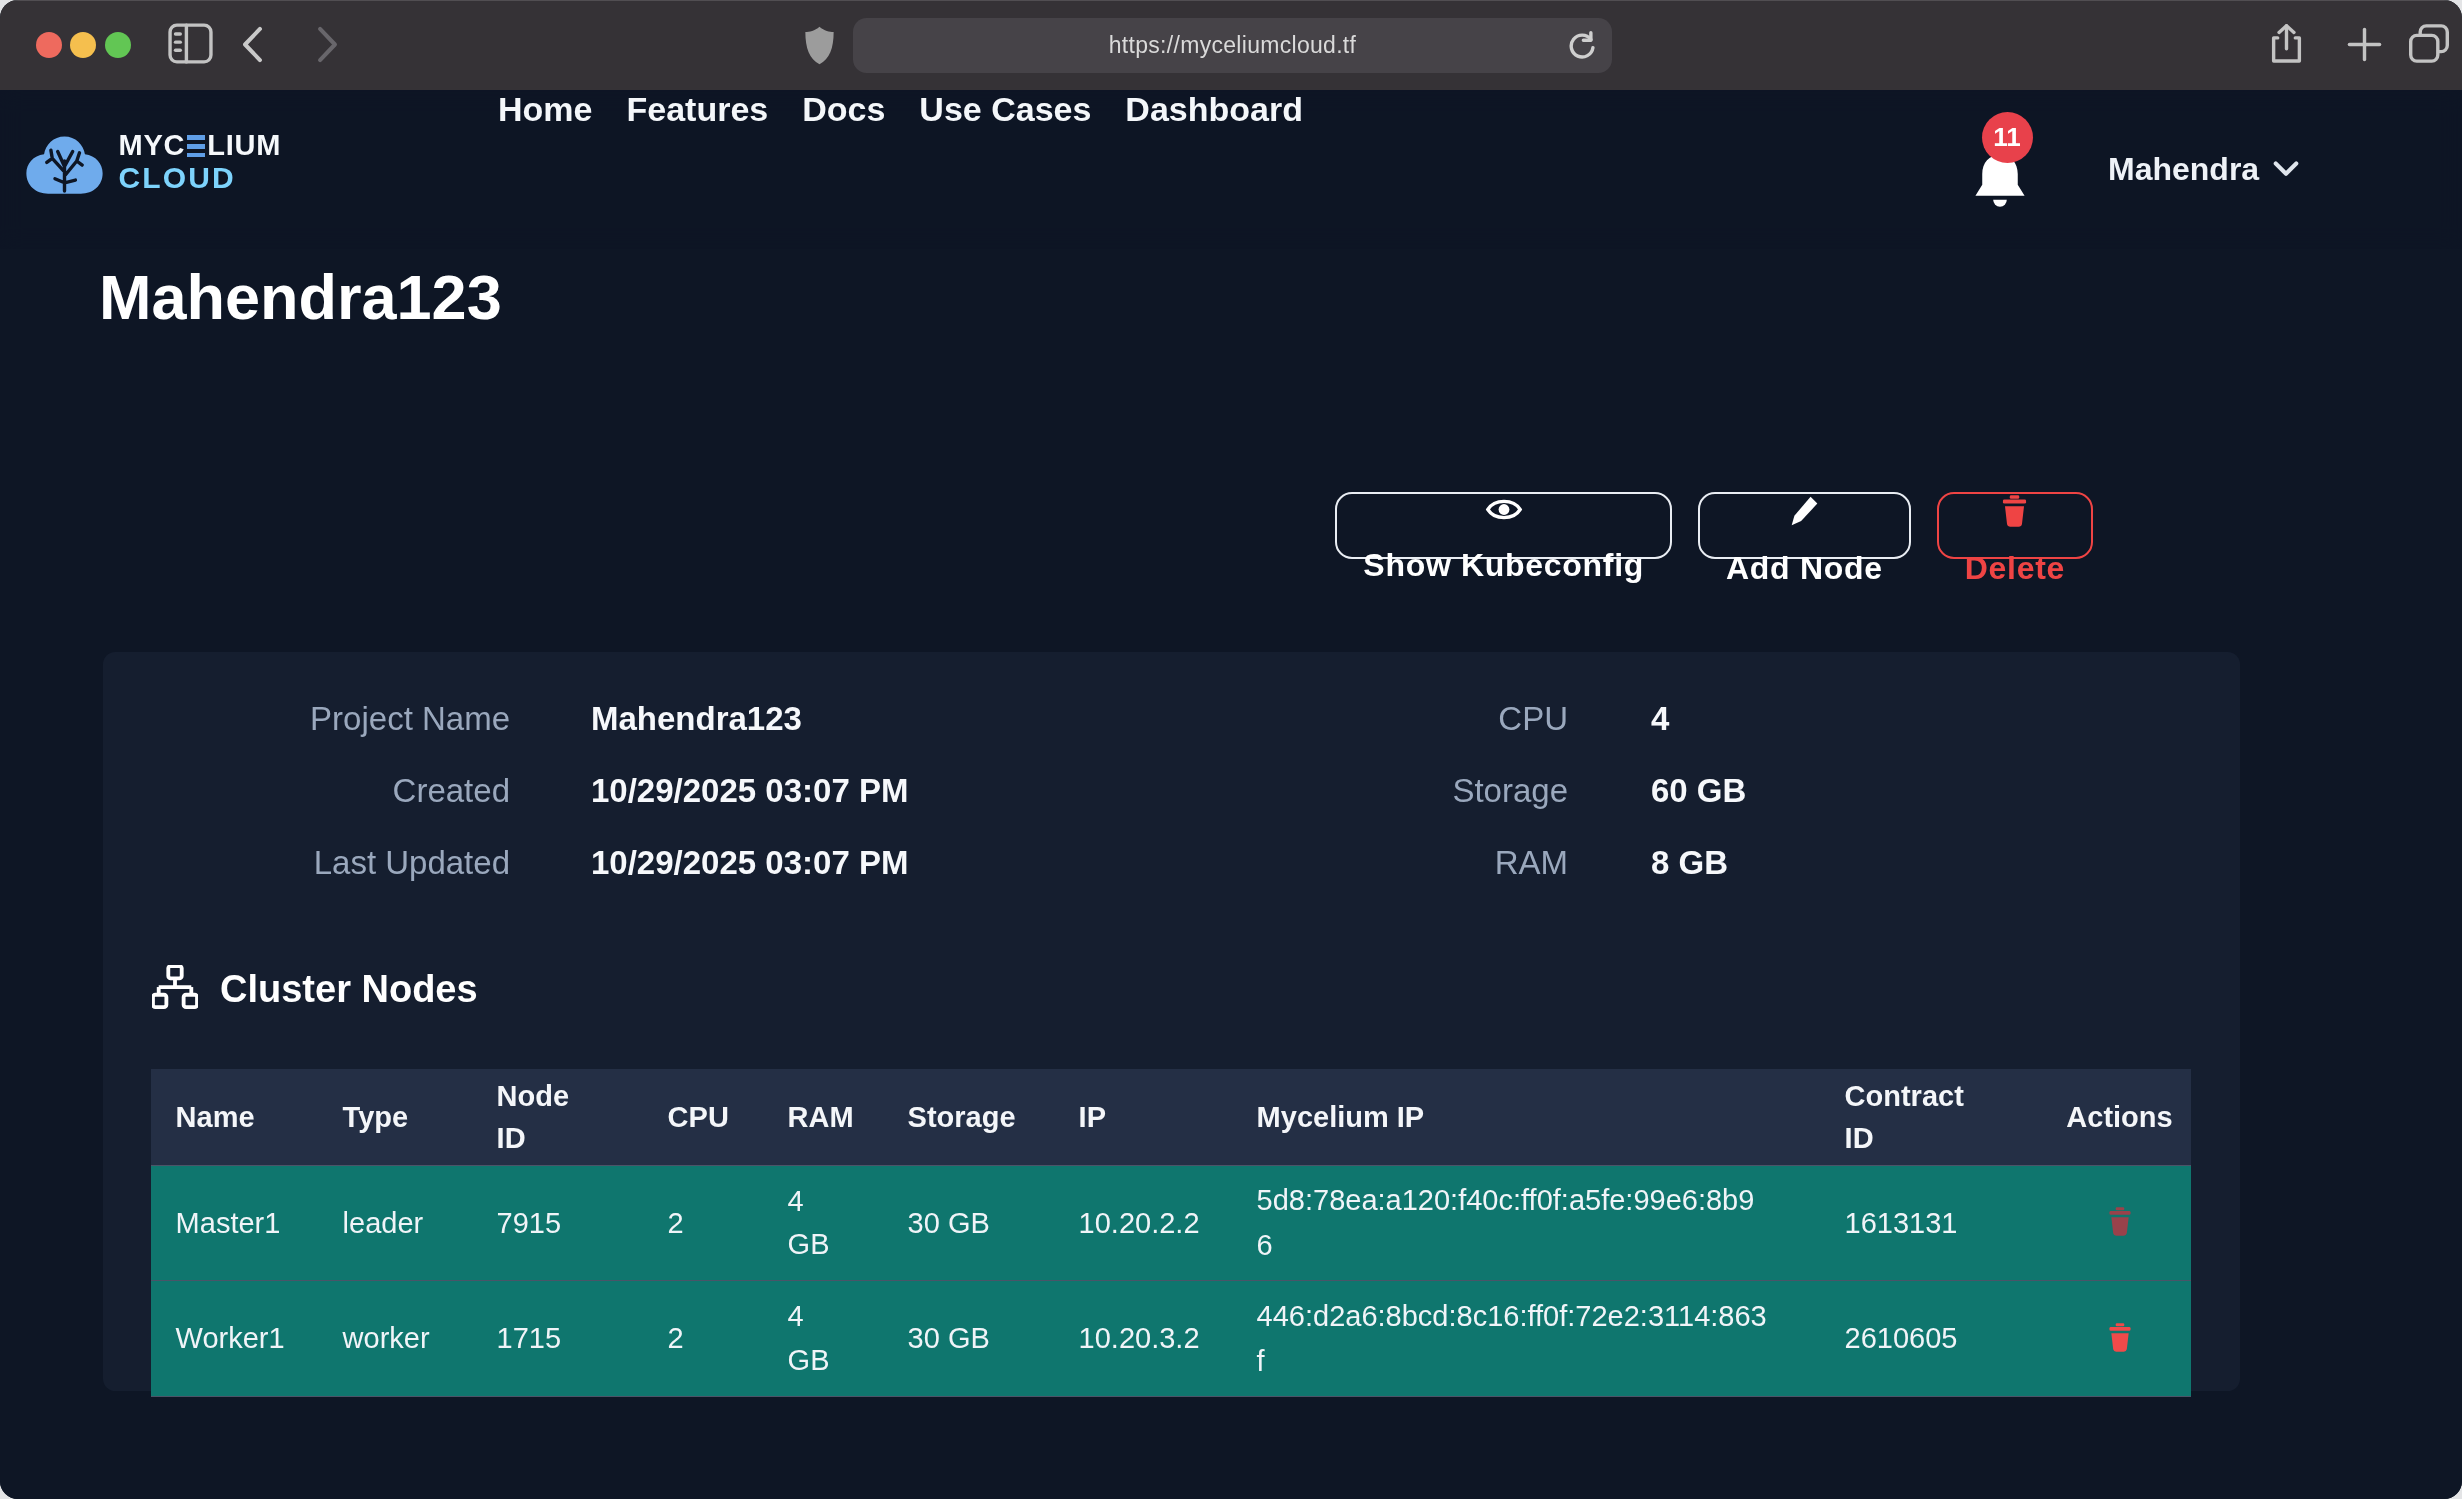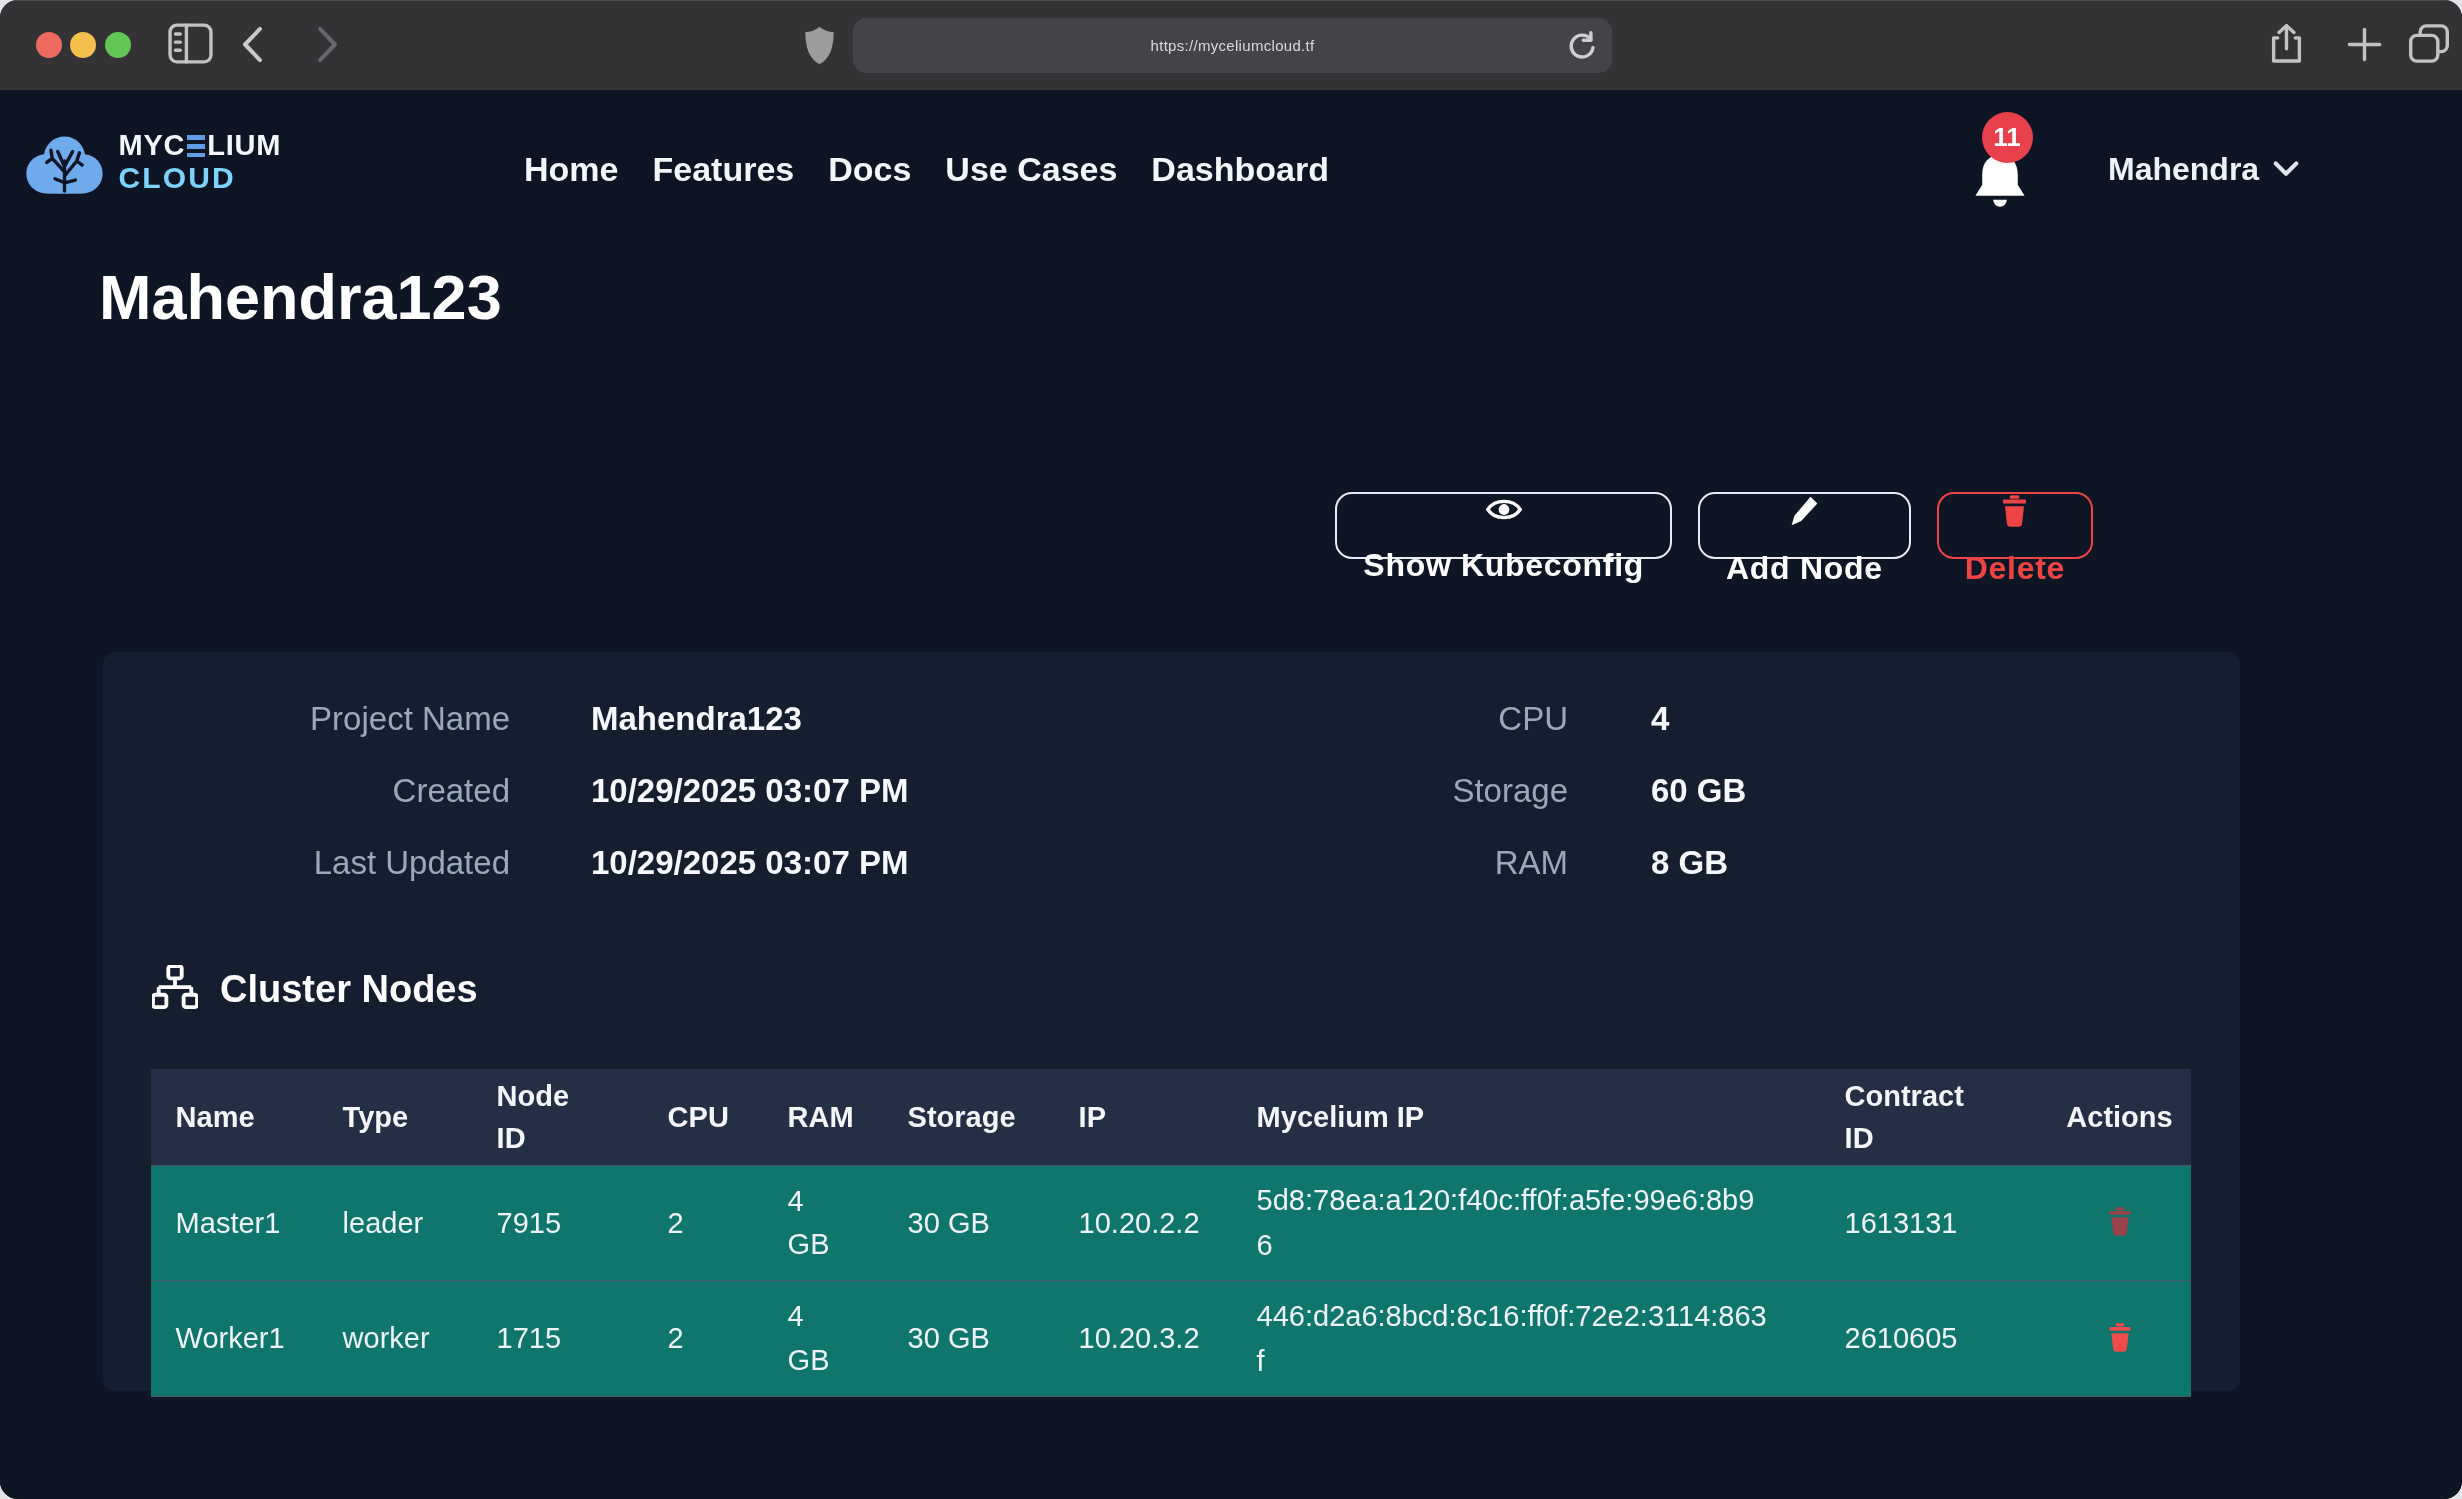--- a/index.html
+++ b/index.html
@@ -14,36 +14,36 @@
   .chrome{position:absolute;top:0;left:0;right:0;height:90px;background:#353236;}
   .chrome::before{content:"";position:absolute;top:0;left:0;right:0;height:1.4px;background:rgba(255,255,255,.14);}
   .dot{position:absolute;top:32px;width:26px;height:26px;border-radius:50%;}
   .dot.r{left:36px;background:#ee6a5e;}
   .dot.y{left:70px;background:#f5bf4e;}
   .dot.g{left:105px;background:#62c654;}
   .chrome-ic{position:absolute;display:flex;align-items:center;justify-content:center;}
   .stroke-ic{stroke:#c3c3c3;fill:none;stroke-width:5;stroke-linecap:round;stroke-linejoin:round;}
   .url-pill{position:absolute;left:853px;top:18px;width:759px;height:55px;border-radius:13.7px;background:#464348;
     display:flex;align-items:center;justify-content:center;}
-  .url-text{font-size:15px;color:#dadada;letter-spacing:0.3px;}
+  .url-text{font-size:23px;color:#dadada;letter-spacing:0.3px;}
   .reload{position:absolute;right:15px;top:12.3px;}
 
   
   .site{position:absolute;top:90px;left:0;right:0;bottom:0;background:#0e1625;}
 
   .navbar{position:absolute;top:0;left:0;right:0;height:159px;z-index:5;
     background:rgba(14,21,37,0.82);
     backdrop-filter:blur(11px);-webkit-backdrop-filter:blur(11px);}
   .logo{position:absolute;left:24.6px;top:41px;display:flex;gap:15px;}
   .brand-text{display:flex;flex-direction:column;line-height:1;}
   .brand-top{font-size:29px;font-weight:700;color:#f5f8fb;letter-spacing:0.7px;display:flex;align-items:center;}
   .e-bars{display:inline-block;width:18px;height:22px;margin:0 2.1px;
     background:repeating-linear-gradient(to bottom,#5f9ee7 0 5.5px,transparent 5.5px 9px);}
   .brand-bottom{font-size:30px;font-weight:700;color:#7dd3fc;letter-spacing:2.1px;margin-top:2.7px;}
-  .nav-links{position:absolute;left:524px;top:0;bottom:0;display:flex;align-items:center;gap:34px;}
+  .nav-links{position:absolute;left:498px;top:0;bottom:0;display:flex;align-items:flex-start;gap:34px;}
   .nav-link{font-size:34px;font-weight:700;color:#f4f7fa;cursor:pointer;}
   .bell-wrap{position:absolute;left:1972px;top:55px;width:75px;height:82px;}
   .badge{position:absolute;left:9.6px;top:-33px;min-width:51px;height:51px;border-radius:27px;background:#e8414b;
     color:#fff;font-size:26px;font-weight:700;display:flex;align-items:center;justify-content:center;}
   .user{position:absolute;left:2108px;top:0;bottom:0;display:flex;align-items:center;gap:13.7px;cursor:pointer;}
   .user-name{font-size:32px;font-weight:700;color:#eef2f7;}
 
   .page-title{position:absolute;top:134px;left:99px;z-index:1;font-size:63px;font-weight:700;color:#fff;line-height:1;}
   .subtitle{position:absolute;top:219px;left:99px;font-size:34px;color:#e8edf3;}
 

